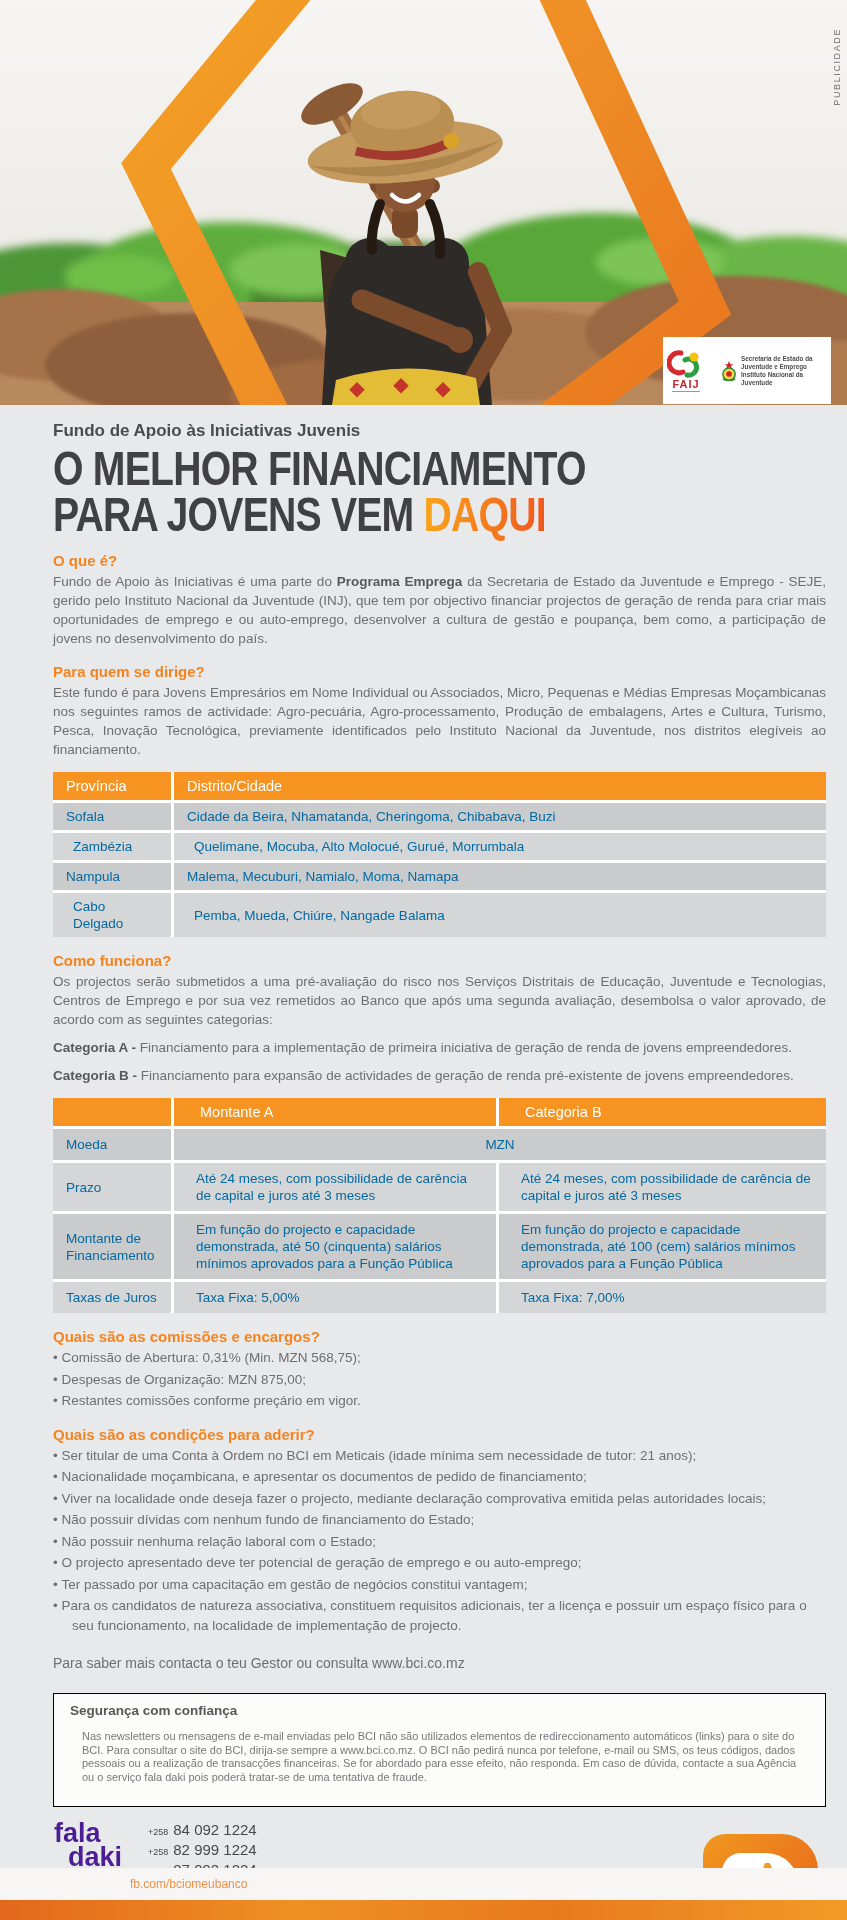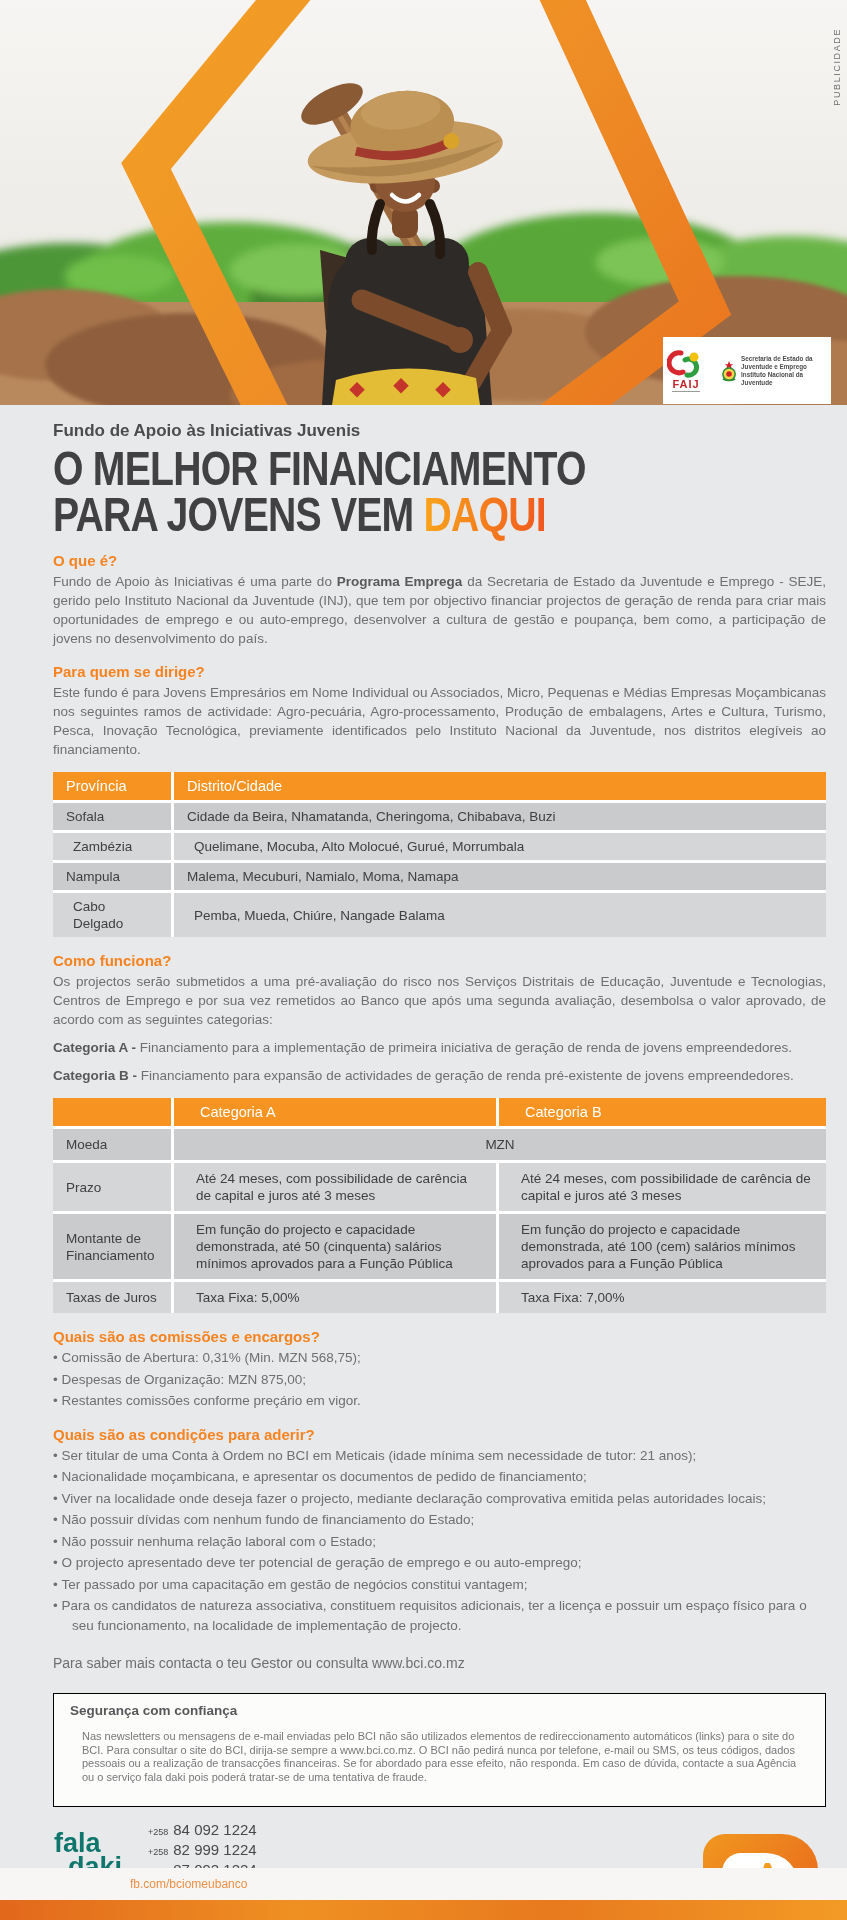--- a/index.html
+++ b/index.html
@@ -28,38 +28,38 @@
   .body-p{margin:0;font-size:13.5px;line-height:19px;color:#6e6f71;text-align:justify;}
   .body-p b{color:#58595b;}
   .cat-p{margin:9px 0 0;font-size:13.5px;line-height:19px;color:#6e6f71;text-align:justify;}
   .cat-p b{color:#58595b;}
   
   .tbl{display:grid;gap:3px;background:#ffffff;margin:13px 0 2px;}
   .t1{grid-template-columns:118px 1fr;}
   .t2{grid-template-columns:118px 322px 1fr;}
   .hcell{background:#f79421;color:#ffffff;font-size:14.5px;padding:6px 13px;display:flex;align-items:center;}
   .t2 .hcell{justify-content:flex-start;padding-left:26px;}
-  .cell{font-size:13.5px;color:#404040;display:flex;align-items:center;padding:5px 13px;line-height:17px;}
+  .cell{font-size:13.5px;color:#0369a1;display:flex;align-items:center;padding:5px 13px;line-height:17px;}
   .t2 .cell{padding:7px 13px;}
   .t2 .vcell{padding-left:22px;}
   .dark{background:#c9cbcd;}
   .light{background:#d5d6d8;padding-left:20px;}
   .span2{grid-column:2 / 4;justify-content:center;}
   
   .blist{list-style:none;margin:3px 0 0;padding:0;}
   .blist li{font-size:13.5px;line-height:19.5px;color:#6e6f71;margin:0 0 2px;padding-left:19px;text-indent:-19px;}
   .blist li::before{content:"\2022\00a0";color:#6e6f71;}
   .more{margin:20px 0 0;font-size:14px;color:#6e6f71;}
   
   .sec-box{margin:22px 0 0;background:#fcfcfb;border:1px solid #000000;padding:9px 16px 10px;}
   .sec-box h4{margin:0 0 2px;font-size:13.5px;color:#57585a;}
   .sec-box p{margin:12px;font-size:11px;line-height:13.5px;color:#77787a;}
   
   .faladaki{display:flex;margin:14px 0 0 -7px;align-items:flex-start;}
-  .fd-logo{width:96px;position:relative;color:#0f766e;font-weight:bold;line-height:24px;font-size:27px;margin-top:10px;}
+  .fd-logo{width:96px;position:relative;color:#4c1d95;font-weight:bold;line-height:24px;font-size:27px;}
   .fd-fala{display:block;margin-left:8px;}
   .fd-daki{display:inline-block;margin-left:22px;border-bottom:3px solid #3f4042;padding-bottom:12px;}
   .fd-tail{position:absolute;left:28px;top:52px;width:9px;height:9px;border-left:2px solid #3f4042;border-bottom:2px solid #3f4042;transform:rotate(-45deg);}
   .fd-contacts{margin-left:6px;}
   .ph-row{line-height:17px;color:#48494b;}
   .ph-code{font-size:9px;margin-right:5px;}
   .ph-num{font-size:15px;}
   .fd-email{font-size:12.5px;color:#48494b;margin-top:2px;}
   
   .bci-badge{position:absolute;left:703px;top:1834px;width:115px;height:99px;
@@ -218,21 +218,21 @@
       <div class="cell light">Pemba, Mueda, Chiúre, Nangade Balama</div>
     </div>
 
     <div class="sec-h">Como funciona?</div>
     <p class="body-p">Os projectos serão submetidos a uma pré-avaliação do risco nos Serviços Distritais de Educação, Juventude e Tecnologias, Centros de Emprego e por sua vez remetidos ao Banco que após uma segunda avaliação, desembolsa o valor aprovado, de acordo com as seguintes categorias:</p>
     <p class="cat-p"><b>Categoria A - </b><span>Financiamento para a implementação de primeira iniciativa de geração de renda de jovens empreendedores.</span></p>
     <p class="cat-p"><b>Categoria B - </b><span>Financiamento para expansão de actividades de geração de renda pré-existente de jovens empreendedores.</span></p>
 
     <div class="tbl t2">
       <div class="hcell"></div>
-      <div class="hcell">Categoria A</div>
+      <div class="hcell">Montante A</div>
       <div class="hcell">Categoria B</div>
 
       <div class="cell dark">Moeda</div>
       <div class="cell dark span2">MZN</div>
 
       <div class="cell light">Prazo</div>
       <div class="cell light vcell">Até 24 meses, com possibilidade de carência de capital e juros até 3 meses</div>
       <div class="cell light vcell">Até 24 meses, com possibilidade de carência de capital e juros até 3 meses</div>
 
       <div class="cell dark">Montante de Financiamento</div>

